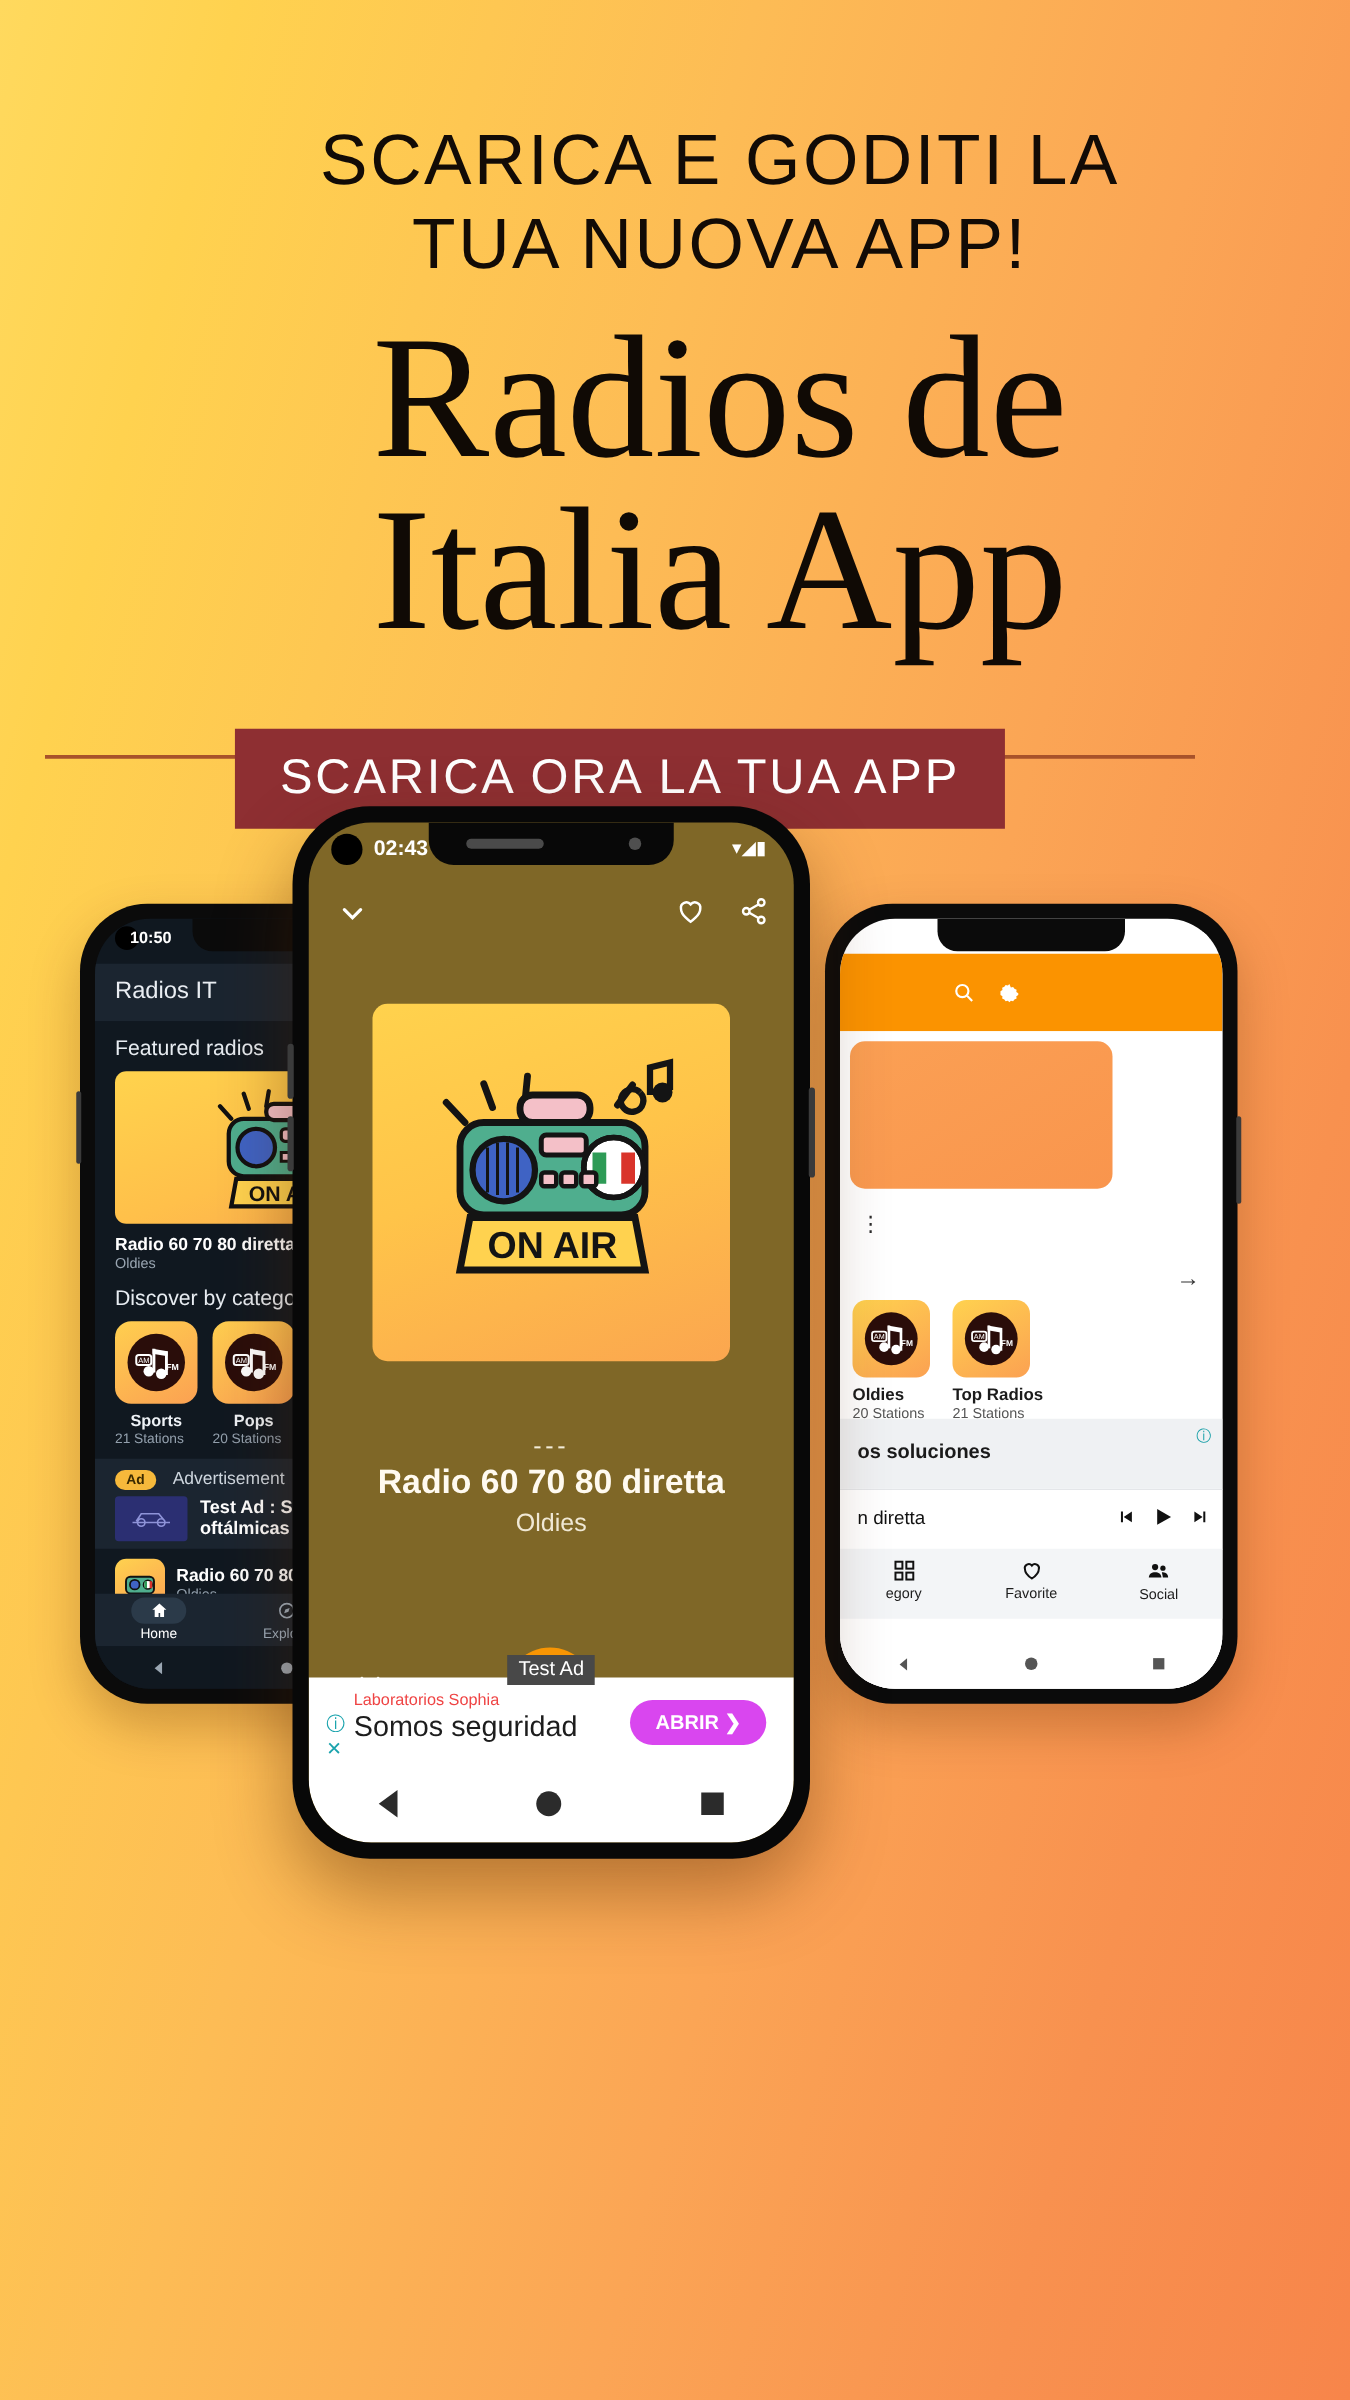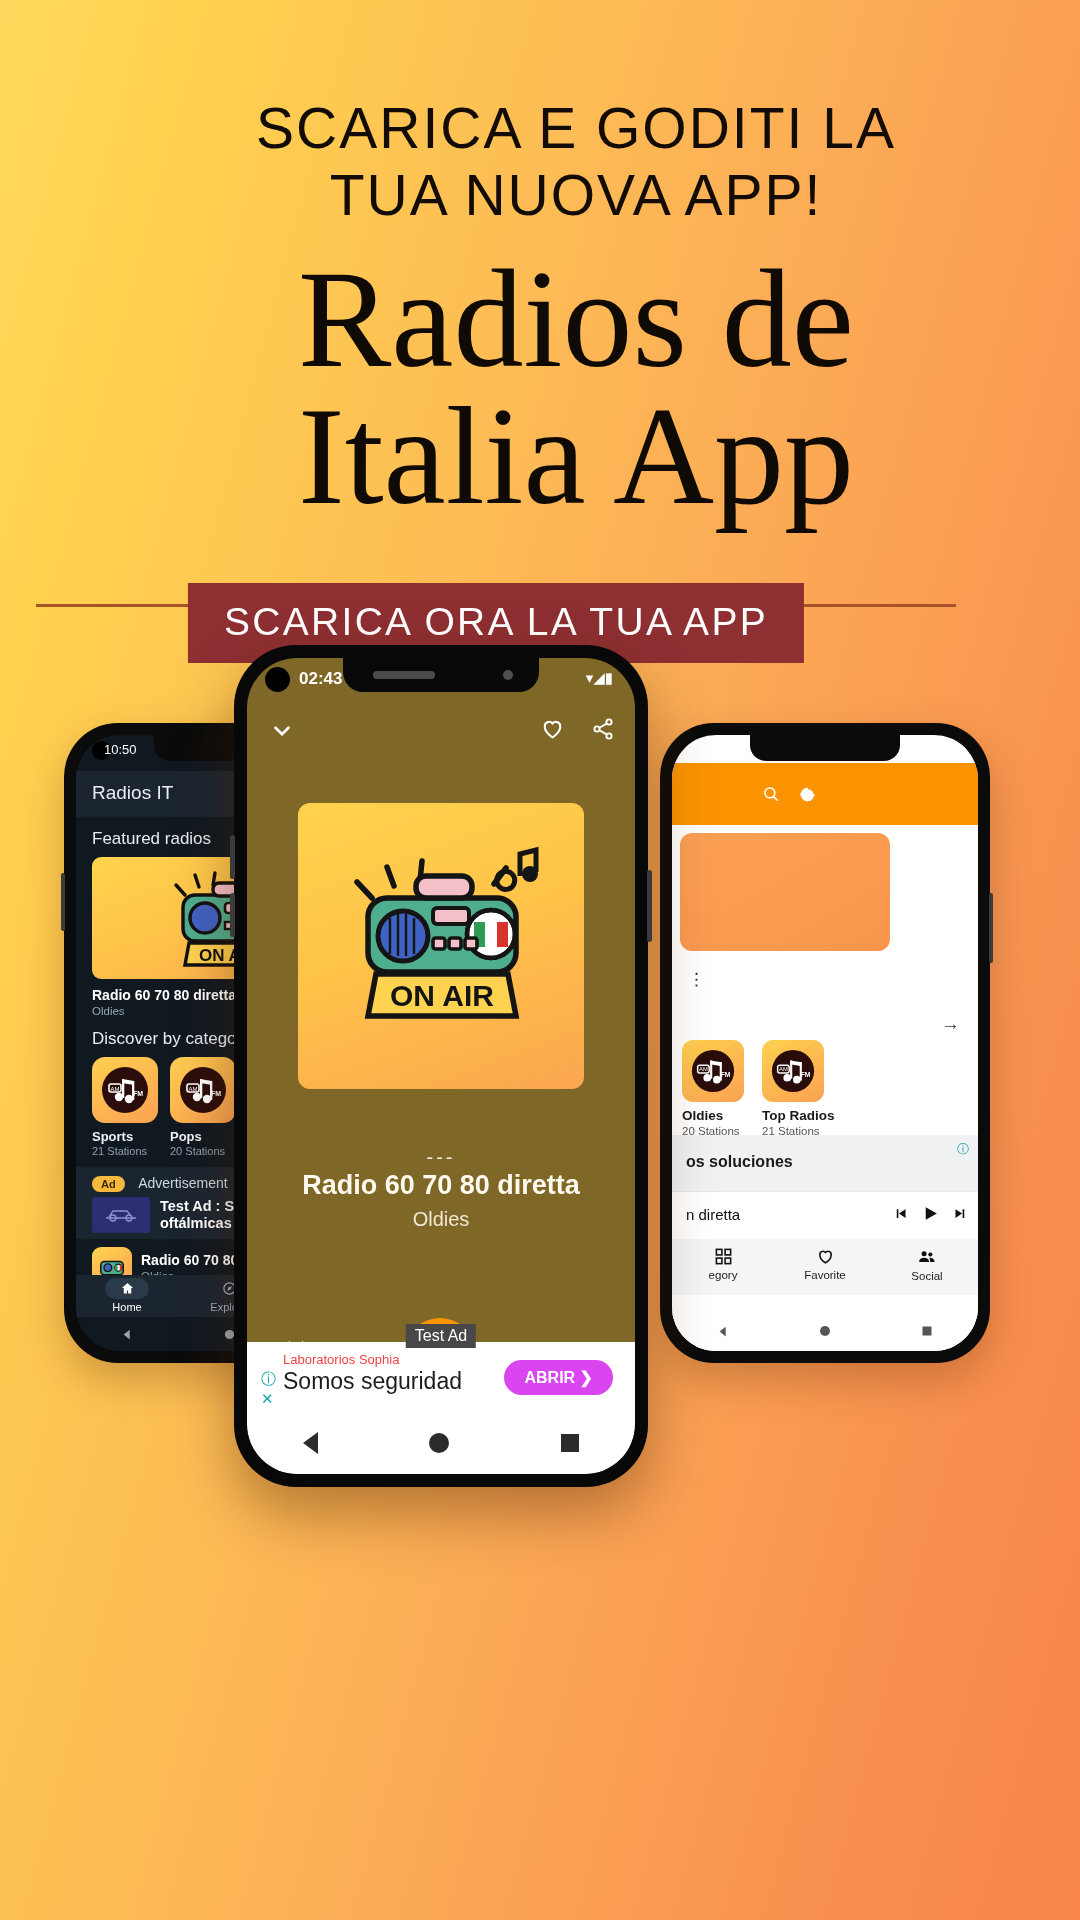--- a/index.html
+++ b/index.html
@@ -37,36 +37,36 @@
   .phone .screen{position:absolute;overflow:hidden;background:#101820;}
   .sidebtn{position:absolute;background:#3b3b3b;border-radius:3px;}
 
   
   #phone-left{left:64px;top:723px;width:330px;height:640px;
     box-shadow:0 18px 40px rgba(90,40,0,.28);}
   #phone-left .screen{left:12px;top:12px;width:306px;height:616px;border-radius:44px;}
   #phone-left .notch{position:absolute;left:50%;transform:translateX(-50%);top:0;
     width:150px;height:26px;background:#0b0b0b;border-radius:0 0 16px 16px;z-index:6;}
   .lp-status{position:absolute;left:0;top:6px;width:100%;height:22px;color:#fff;font-size:13px;}
-  .lp-status .clk{position:absolute;left:28px;top:1px;font-weight:400;}
+  .lp-status .clk{position:absolute;left:28px;top:1px;font-weight:700;}
   .lp-status .cam{position:absolute;left:16px;top:0;width:19px;height:19px;border-radius:50%;background:#000;}
   .lp-appbar{position:absolute;left:0;top:36px;width:100%;height:46px;background:#1b2530;}
   .lp-appbar span{position:absolute;left:16px;top:11px;color:#e9edf2;font-size:19px;}
   .lp-body{position:absolute;left:0;top:82px;width:100%;bottom:76px;background:#101820;}
   .lp-sec{color:#e7ecf1;font-size:17px;margin:12px 0 8px 16px;font-weight:500;}
   .lp-hero{margin:0 16px;height:122px;border-radius:9px;
     background:linear-gradient(160deg,#ffd34d 0%,#ffc04a 55%,#fba94f 100%);
     position:relative;overflow:hidden;}
   .lp-meta{margin:8px 0 0 16px;}
   .lp-meta .t{color:#fff;font-size:14px;font-weight:600;white-space:nowrap;}
   .lp-meta .s{color:#9aa6b2;font-size:11.5px;margin-top:2px;}
   .lp-cats{display:flex;gap:12px;margin:6px 0 0 16px;}
   .lp-cat .thumb{width:66px;height:66px;border-radius:13px;
     background:linear-gradient(150deg,#ffcf4f,#fba152);display:flex;align-items:center;justify-content:center;}
-  .lp-cat .nm{color:#eef2f6;font-size:13px;font-weight:600;margin-top:6px;}
+  .lp-cat .nm{color:#eef2f6;font-size:13px;font-weight:600;margin-top:6px;text-align:center;}
   .lp-cat .st{color:#93a0ad;font-size:11px;margin-top:1px;}
   .lp-adrow{margin-top:10px;background:#1b2530;padding:7px 0 6px;}
   .ad-chip{display:inline-block;background:#f6b93b;color:#3a2a00;font-size:11px;
     font-weight:700;border-radius:9px;padding:2px 9px;margin-left:16px;text-align:right;}
   .ad-lbl{color:#cfd7df;font-size:14px;margin-left:9px;}
   .ad-inner{display:flex;align-items:center;margin:5px 0 0 16px;}
   .ad-thumb{width:58px;height:36px;background:#2b2f72;border-radius:3px;position:relative;flex:none;}
   .ad-txt{color:#fff;font-size:14.5px;font-weight:700;line-height:1.15;margin-left:10px;white-space:nowrap;}
   .lp-listitem{display:flex;align-items:center;margin:8px 0 0 16px;}
   .lp-listitem .ic{width:40px;height:40px;border-radius:9px;flex:none;

